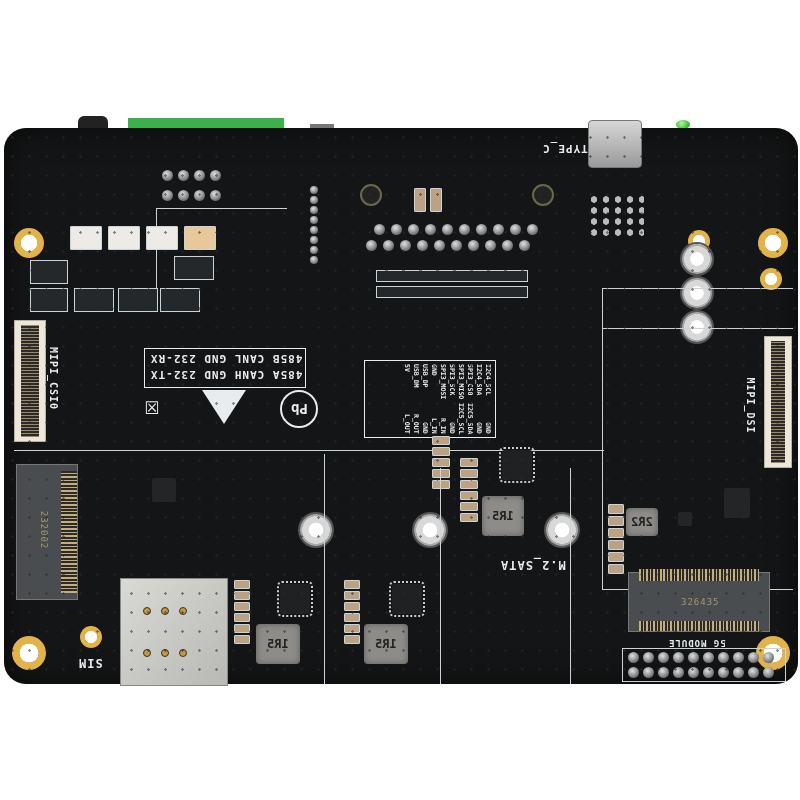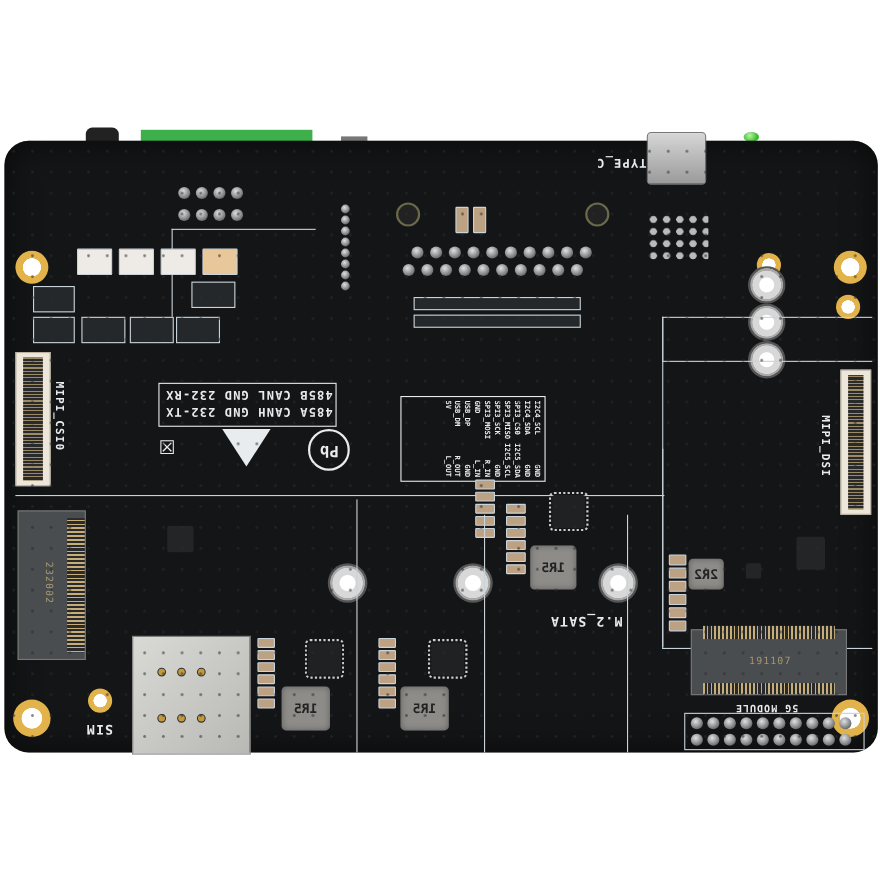--- a/index.html
+++ b/index.html
@@ -206,21 +206,21 @@
 
   <div class="inductor" style="left:622px;top:380px;width:32px;height:28px;">
       <span>2R2</span>
     </div>
   <div class="ic" style="left:720px;top:360px;width:26px;height:30px;"></div>
   <div class="ic" style="left:674px;top:384px;width:14px;height:14px;"></div>
 
   <div class="m2" style="left:624px;top:444px;width:140px;height:58px;">
     <div class="gold" style="left:10px;top:-4px;width:120px;height:12px;"></div>
     <div class="gold" style="left:10px;top:48px;width:120px;height:10px;"></div>
-    <div class="code" style="left:52px;top:24px;">191107</div>
+    <div class="code" style="left:52px;top:24px;">326435</div>
   </div>
   <div class="silk abs" style="left:664px;top:510px;transform:rotate(180deg);font-size:9px;">5G MODULE</div>
   <div class="outline" style="left:618px;top:520px;width:162px;height:32px;"></div>
   <div class="hrow" style="left:624px;top:524px;gap:4px;">
       <div class="pin"></div>
       <div class="pin"></div>
       <div class="pin"></div>
       <div class="pin"></div>
       <div class="pin"></div>
       <div class="pin"></div>

